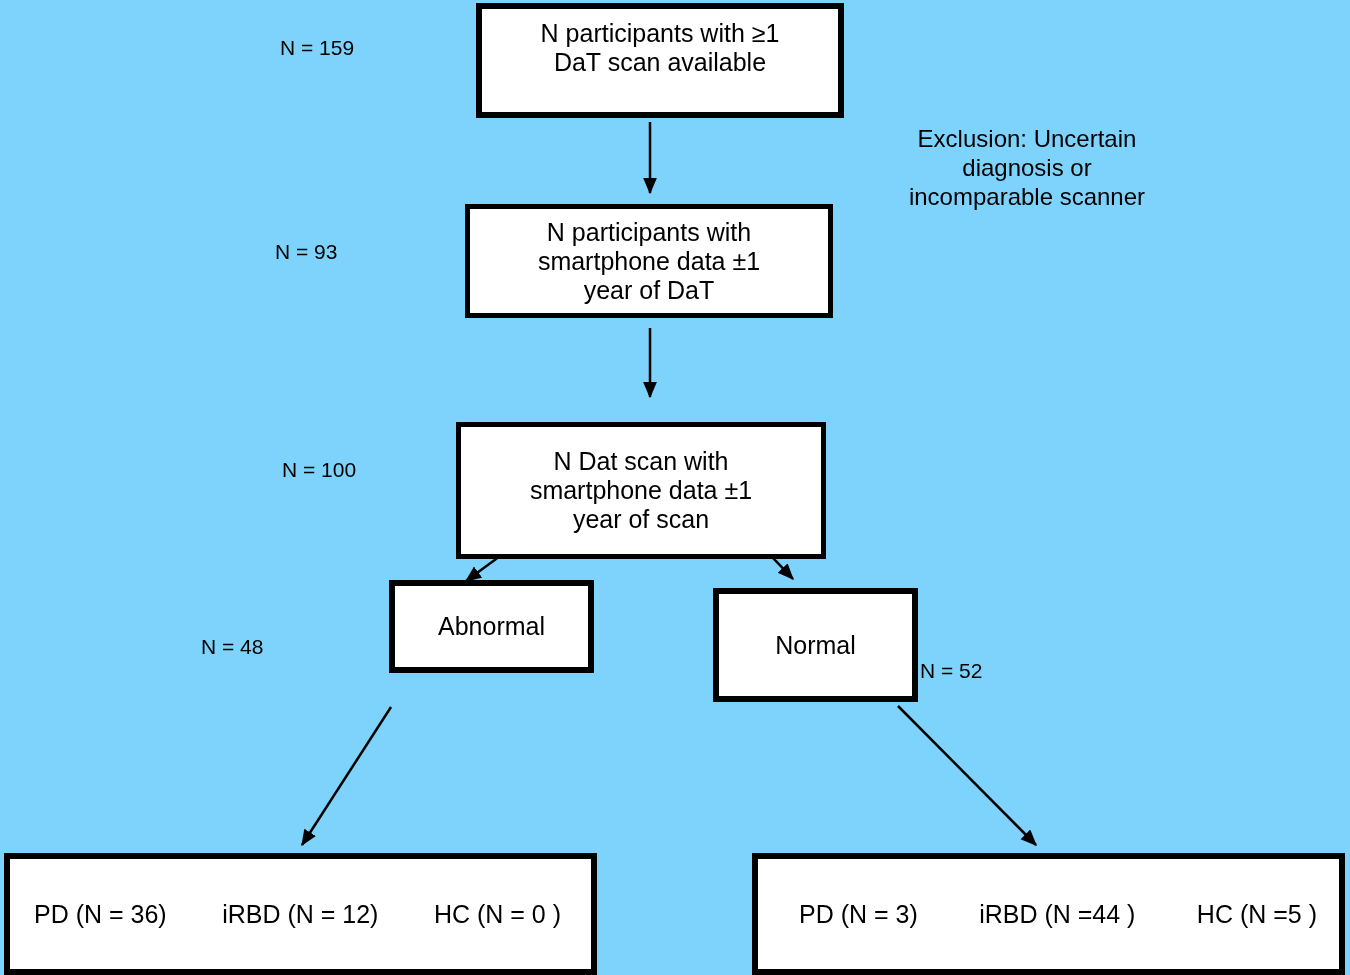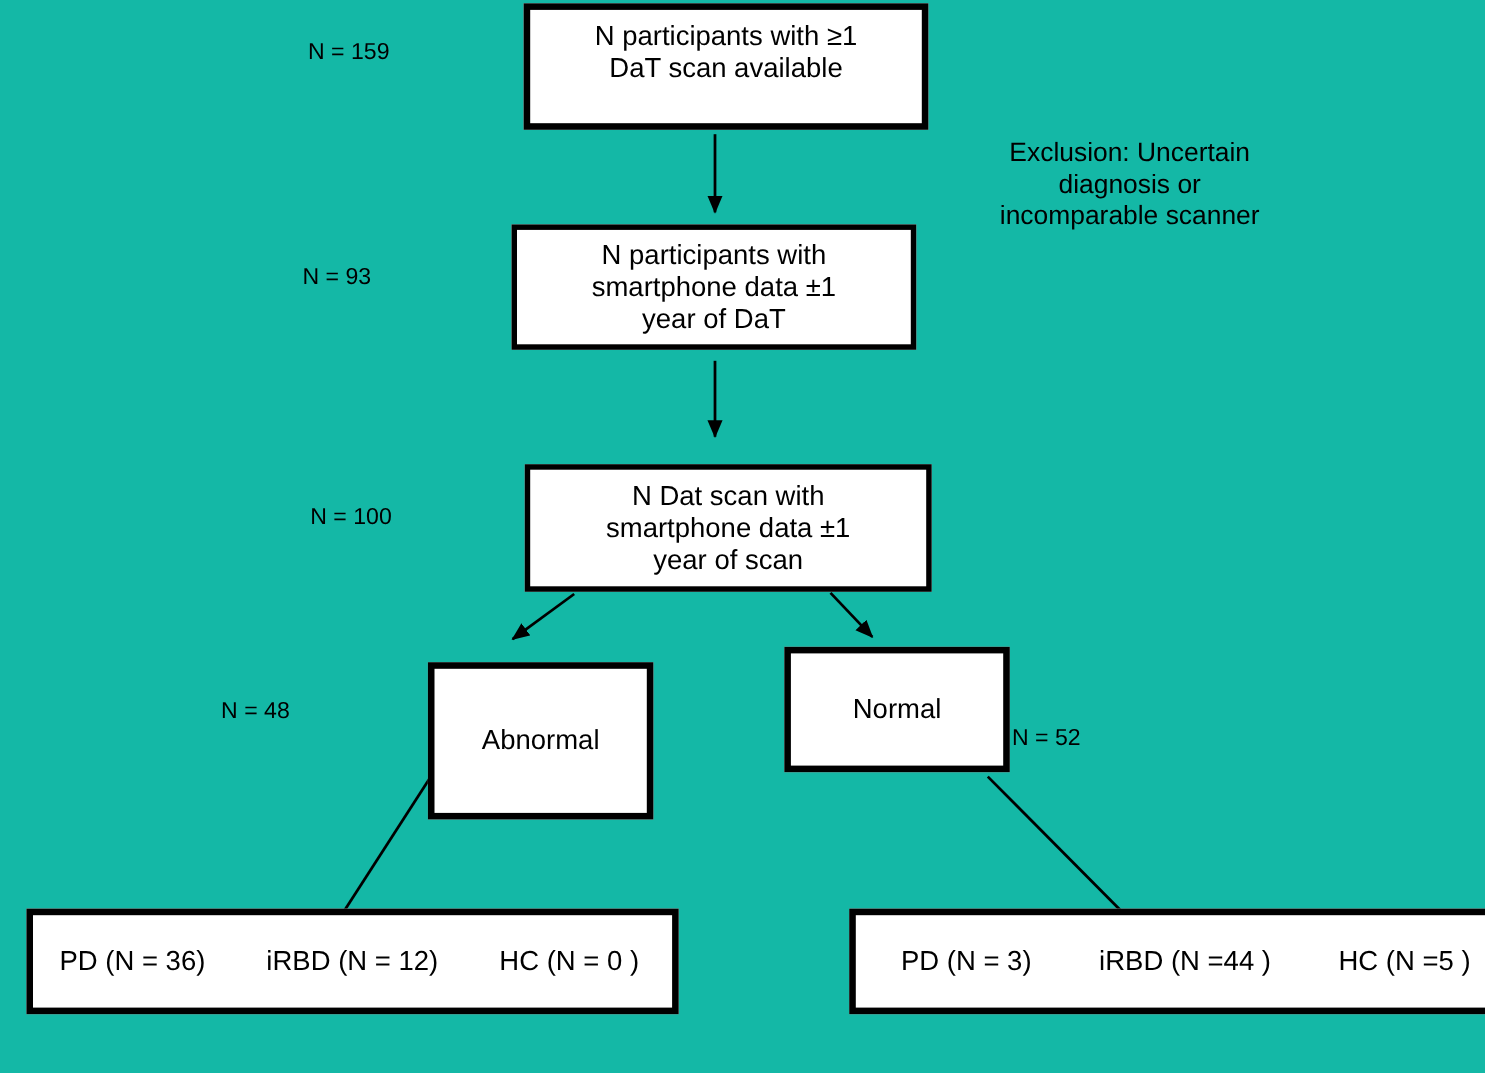--- a/index.html
+++ b/index.html
@@ -4,21 +4,21 @@
 <style>
   html, body {
     margin: 0;
     padding: 0;
     background: #ffffff;
   }
   .canvas {
     position: relative;
     width: 1350px;
     height: 975px;
-    background: #14b8a6;
+    background: #7dd3fc;
     color: #000000;
     font-family: "Liberation Sans", sans-serif;
     overflow: hidden;
   }
   .arrows {
     position: absolute;
     left: 0;
     top: 0;
     width: 1350px;
     height: 975px;
@@ -42,35 +42,35 @@
   .box-dat-available {
     left: 476px; top: 3px; width: 368px; height: 115px;
     border-width: 6px;
     align-items: flex-start;
     padding-top: 10px;
   }
   .box-smartphone {
     left: 465px; top: 204px; width: 368px; height: 114px;
   }
   .box-datscan {
-    left: 456px; top: 422px; width: 370px; height: 116px; margin-left: 21px;
+    left: 456px; top: 422px; width: 370px; height: 137px;
   }
   .box-abnormal {
-    left: 389px; top: 602px; width: 205px; height: 143px;
+    left: 389px; top: 580px; width: 205px; height: 93px;
     border-width: 6px;
   }
   .box-normal {
     left: 693px; top: 588px; width: 205px; height: 114px;
     border-width: 6px;
     margin-left: 20px;
   }
   .box-breakdown {
     border-width: 6px;
     justify-content: space-between;
-    top: 826px; width: 593px; height: 96px; margin-left: 20px;
+    top: 853px; width: 593px; height: 122px;
   }
   .box-breakdown-left {
     left: 4px;
     padding: 0 30px 0 24px;
   }
   .box-breakdown-right {
     left: 752px;
     padding: 0 22px 0 41px;
     gap: 36px;
   }

